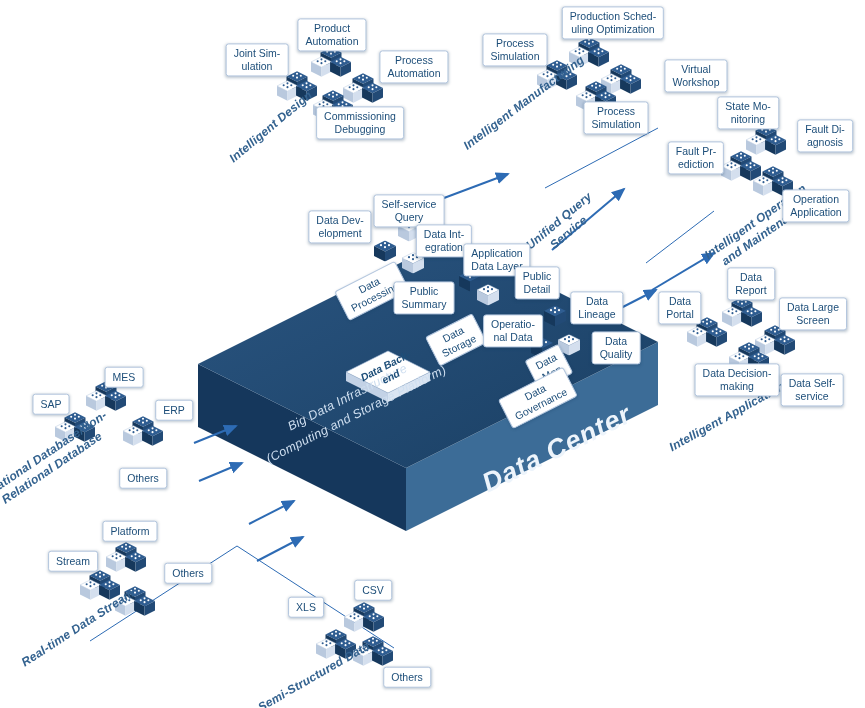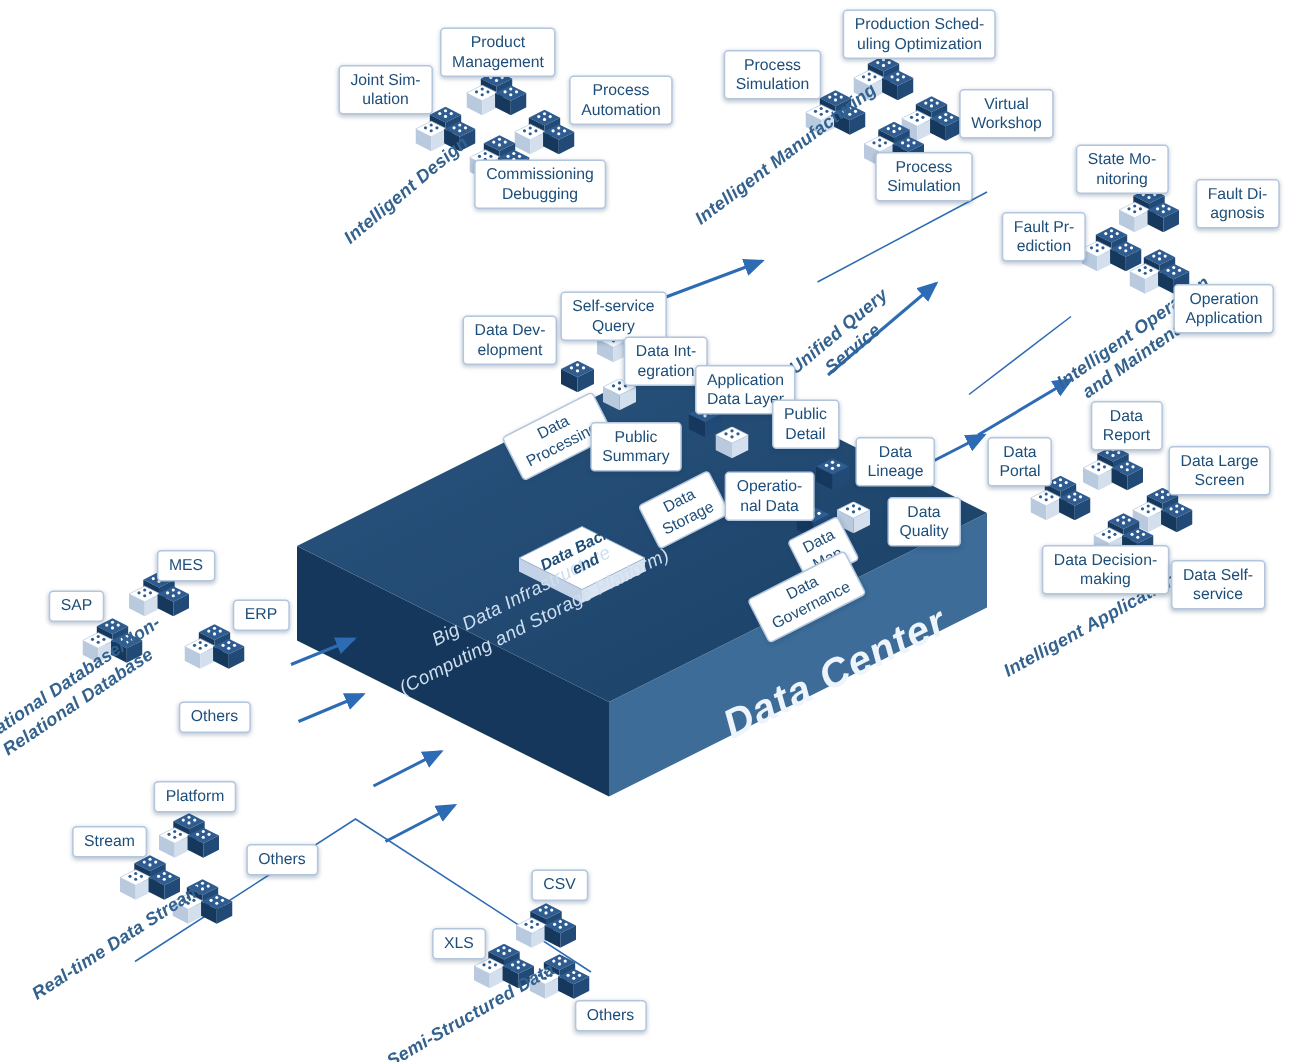--- a/index.html
+++ b/index.html
@@ -197,31 +197,31 @@
 <svg class="icon" style="left:569px;top:345px" width="22" height="21" viewBox="0 0 22 21">
     <use href="#cubeL"></use>
   </svg>
 <svg class="icon" style="left:542px;top:348px" width="22" height="21" viewBox="0 0 22 21">
     <use href="#cubeD"></use>
   </svg>
 
 <div class="box" style="left:257px;top:60px">Joint Sim-
 ulation</div>
 <div class="box" style="left:332px;top:35px">Product
-Management</div>
+Automation</div>
 <div class="box" style="left:414px;top:67px">Process
 Automation</div>
 <div class="box" style="left:360px;top:123px">Commissioning
 Debugging</div>
 
 <div class="box" style="left:515px;top:50px">Process
 Simulation</div>
 <div class="box" style="left:613px;top:23px">Production Sched-
 uling Optimization</div>
-<div class="box" style="left:671px;top:76px">Virtual
+<div class="box" style="left:696px;top:76px">Virtual
 Workshop</div>
 <div class="box" style="left:616px;top:118px">Process
 Simulation</div>
 
 <div class="box" style="left:748px;top:113px">State Mo-
 nitoring</div>
 <div class="box" style="left:825px;top:136px">Fault Di-
 agnosis</div>
 <div class="box" style="left:696px;top:158px">Fault Pr-
 ediction</div>
@@ -241,21 +241,21 @@
 
 <div class="box" style="left:51px;top:404px">SAP</div>
 <div class="box" style="left:124px;top:377px">MES</div>
 <div class="box" style="left:174px;top:410px">ERP</div>
 <div class="box" style="left:143px;top:478px">Others</div>
 
 <div class="box" style="left:130px;top:531px">Platform</div>
 <div class="box" style="left:73px;top:561px">Stream</div>
 <div class="box" style="left:188px;top:573px">Others</div>
 
-<div class="box" style="left:306px;top:629px">XLS</div>
+<div class="box" style="left:306px;top:607px">XLS</div>
 <div class="box" style="left:373px;top:590px">CSV</div>
 <div class="box" style="left:407px;top:677px">Others</div>
 
 <div class="box" style="left:340px;top:227px">Data Dev-
 elopment</div>
 <div class="box" style="left:409px;top:211px">Self-service
 Query</div>
 <div class="box" style="left:444px;top:241px">Data Int-
 egration</div>
 <div class="box" style="left:424px;top:298px">Public

